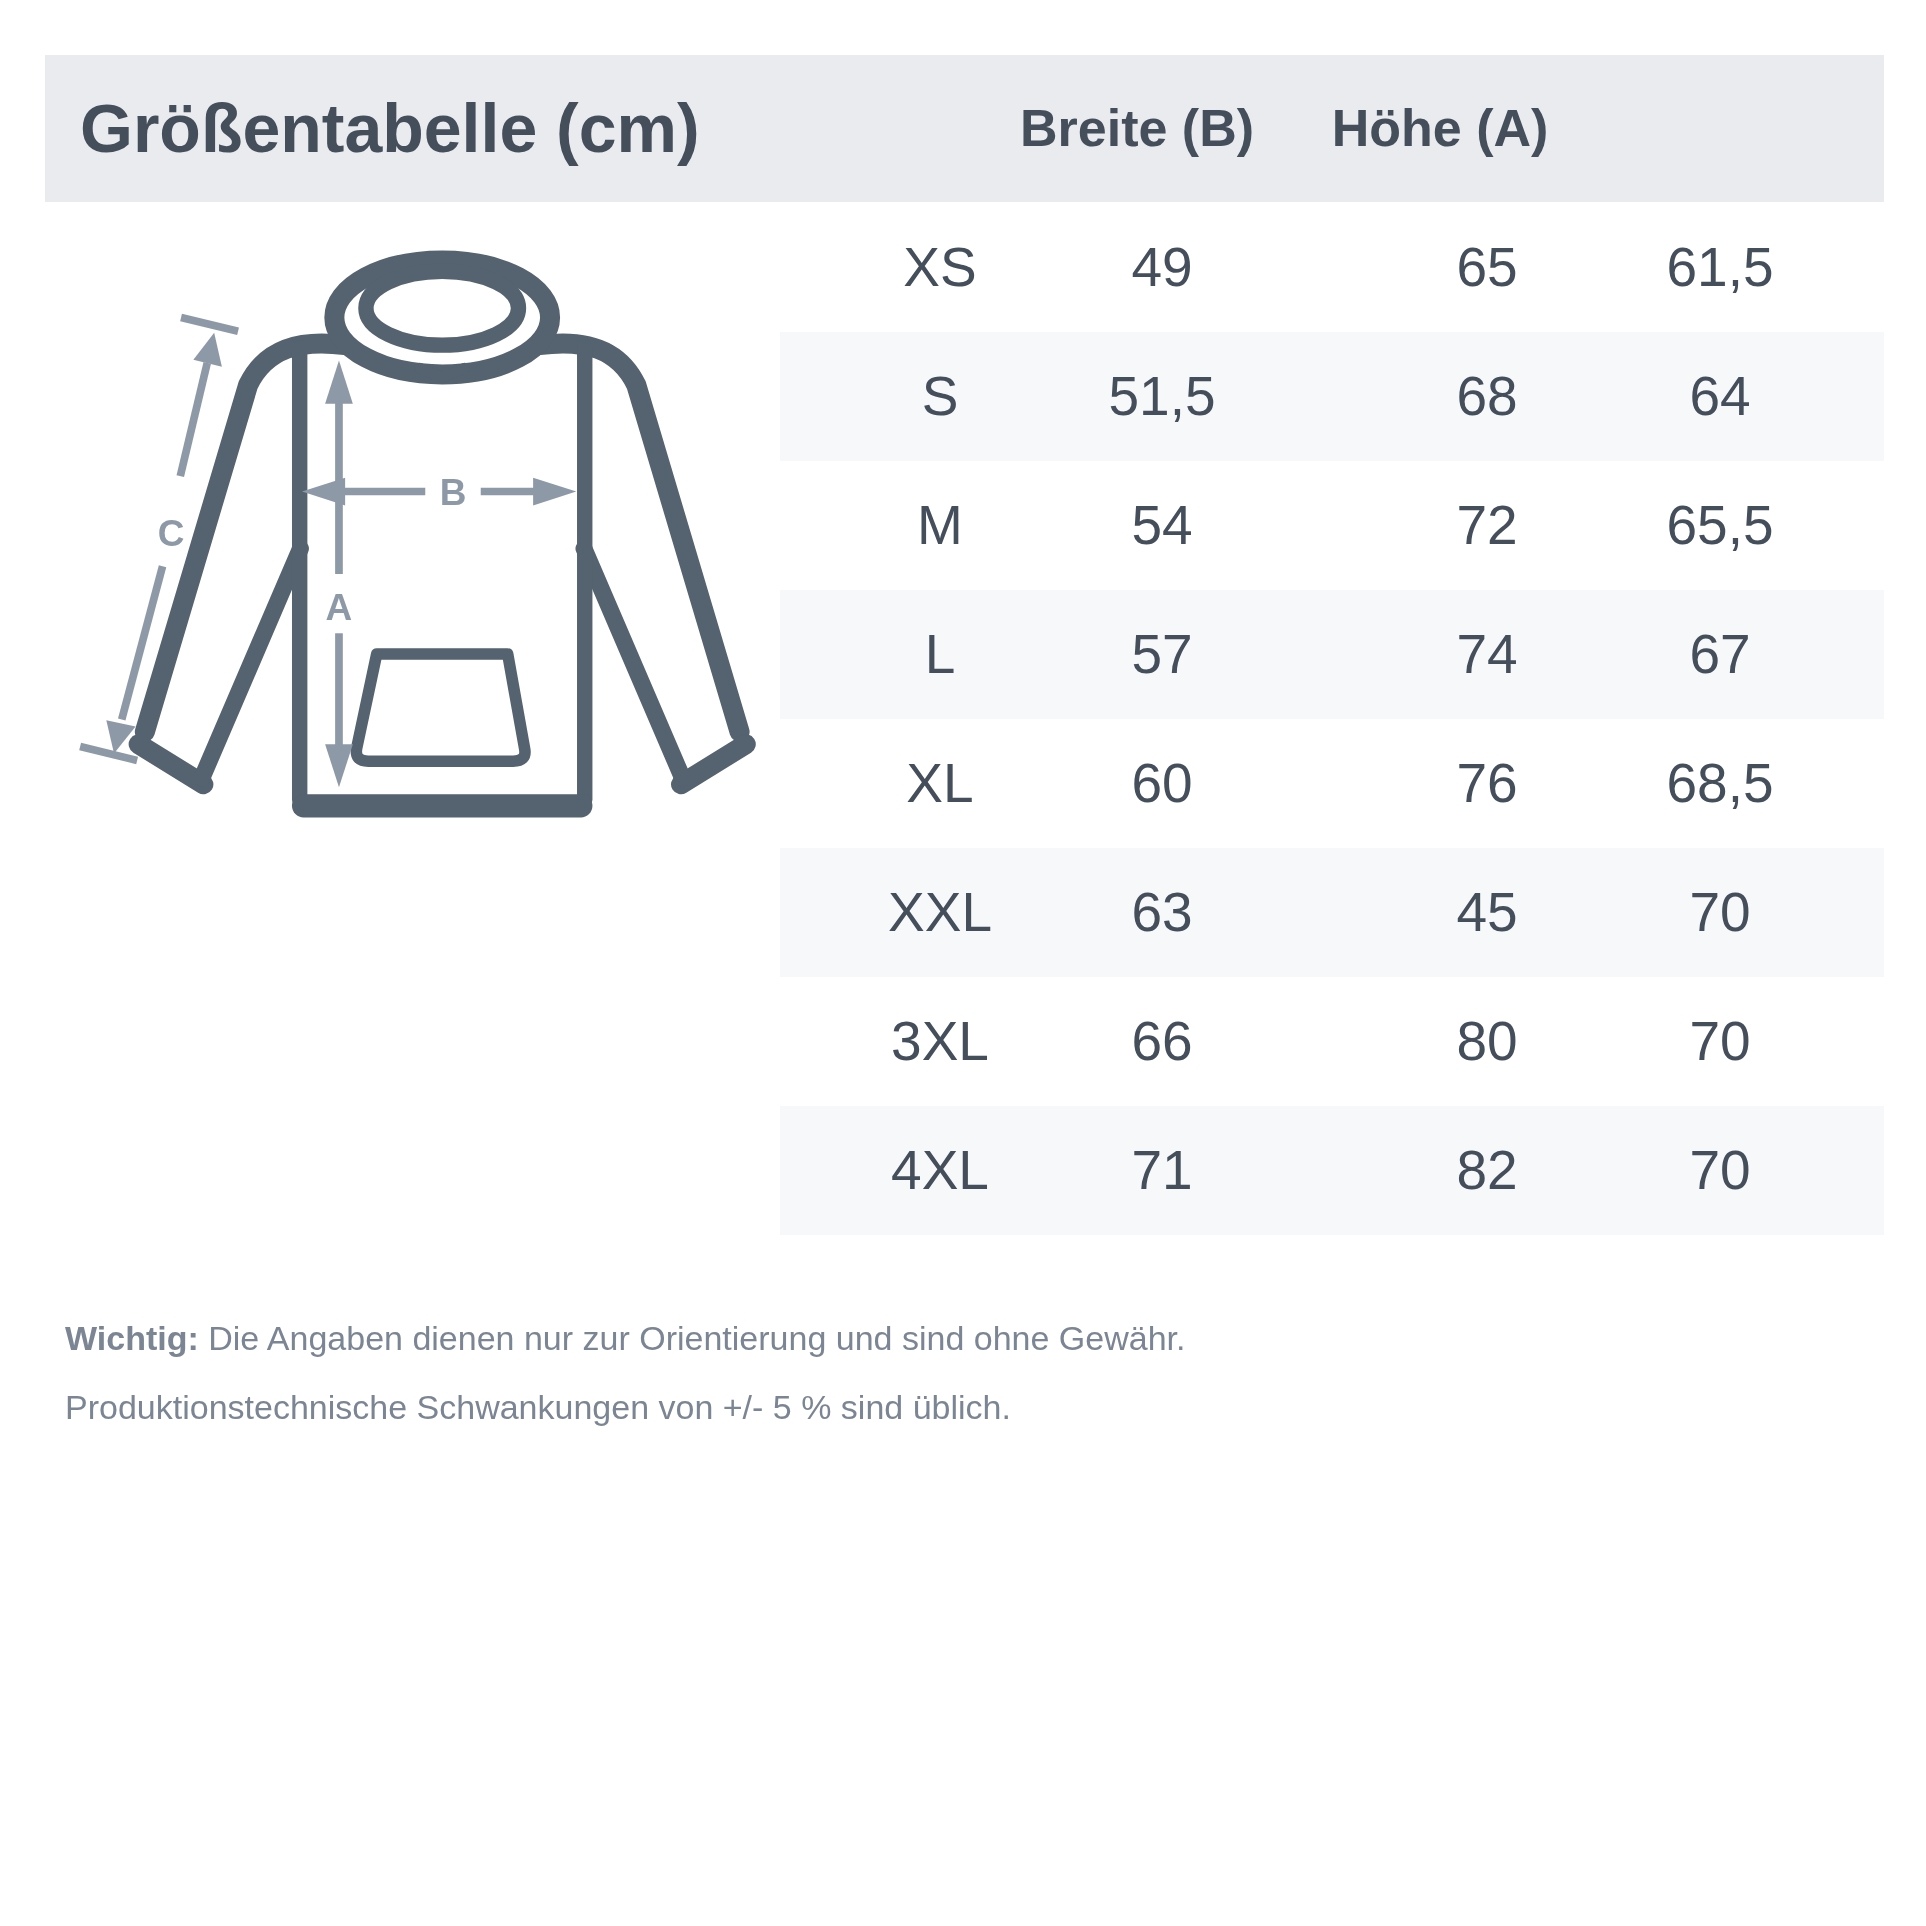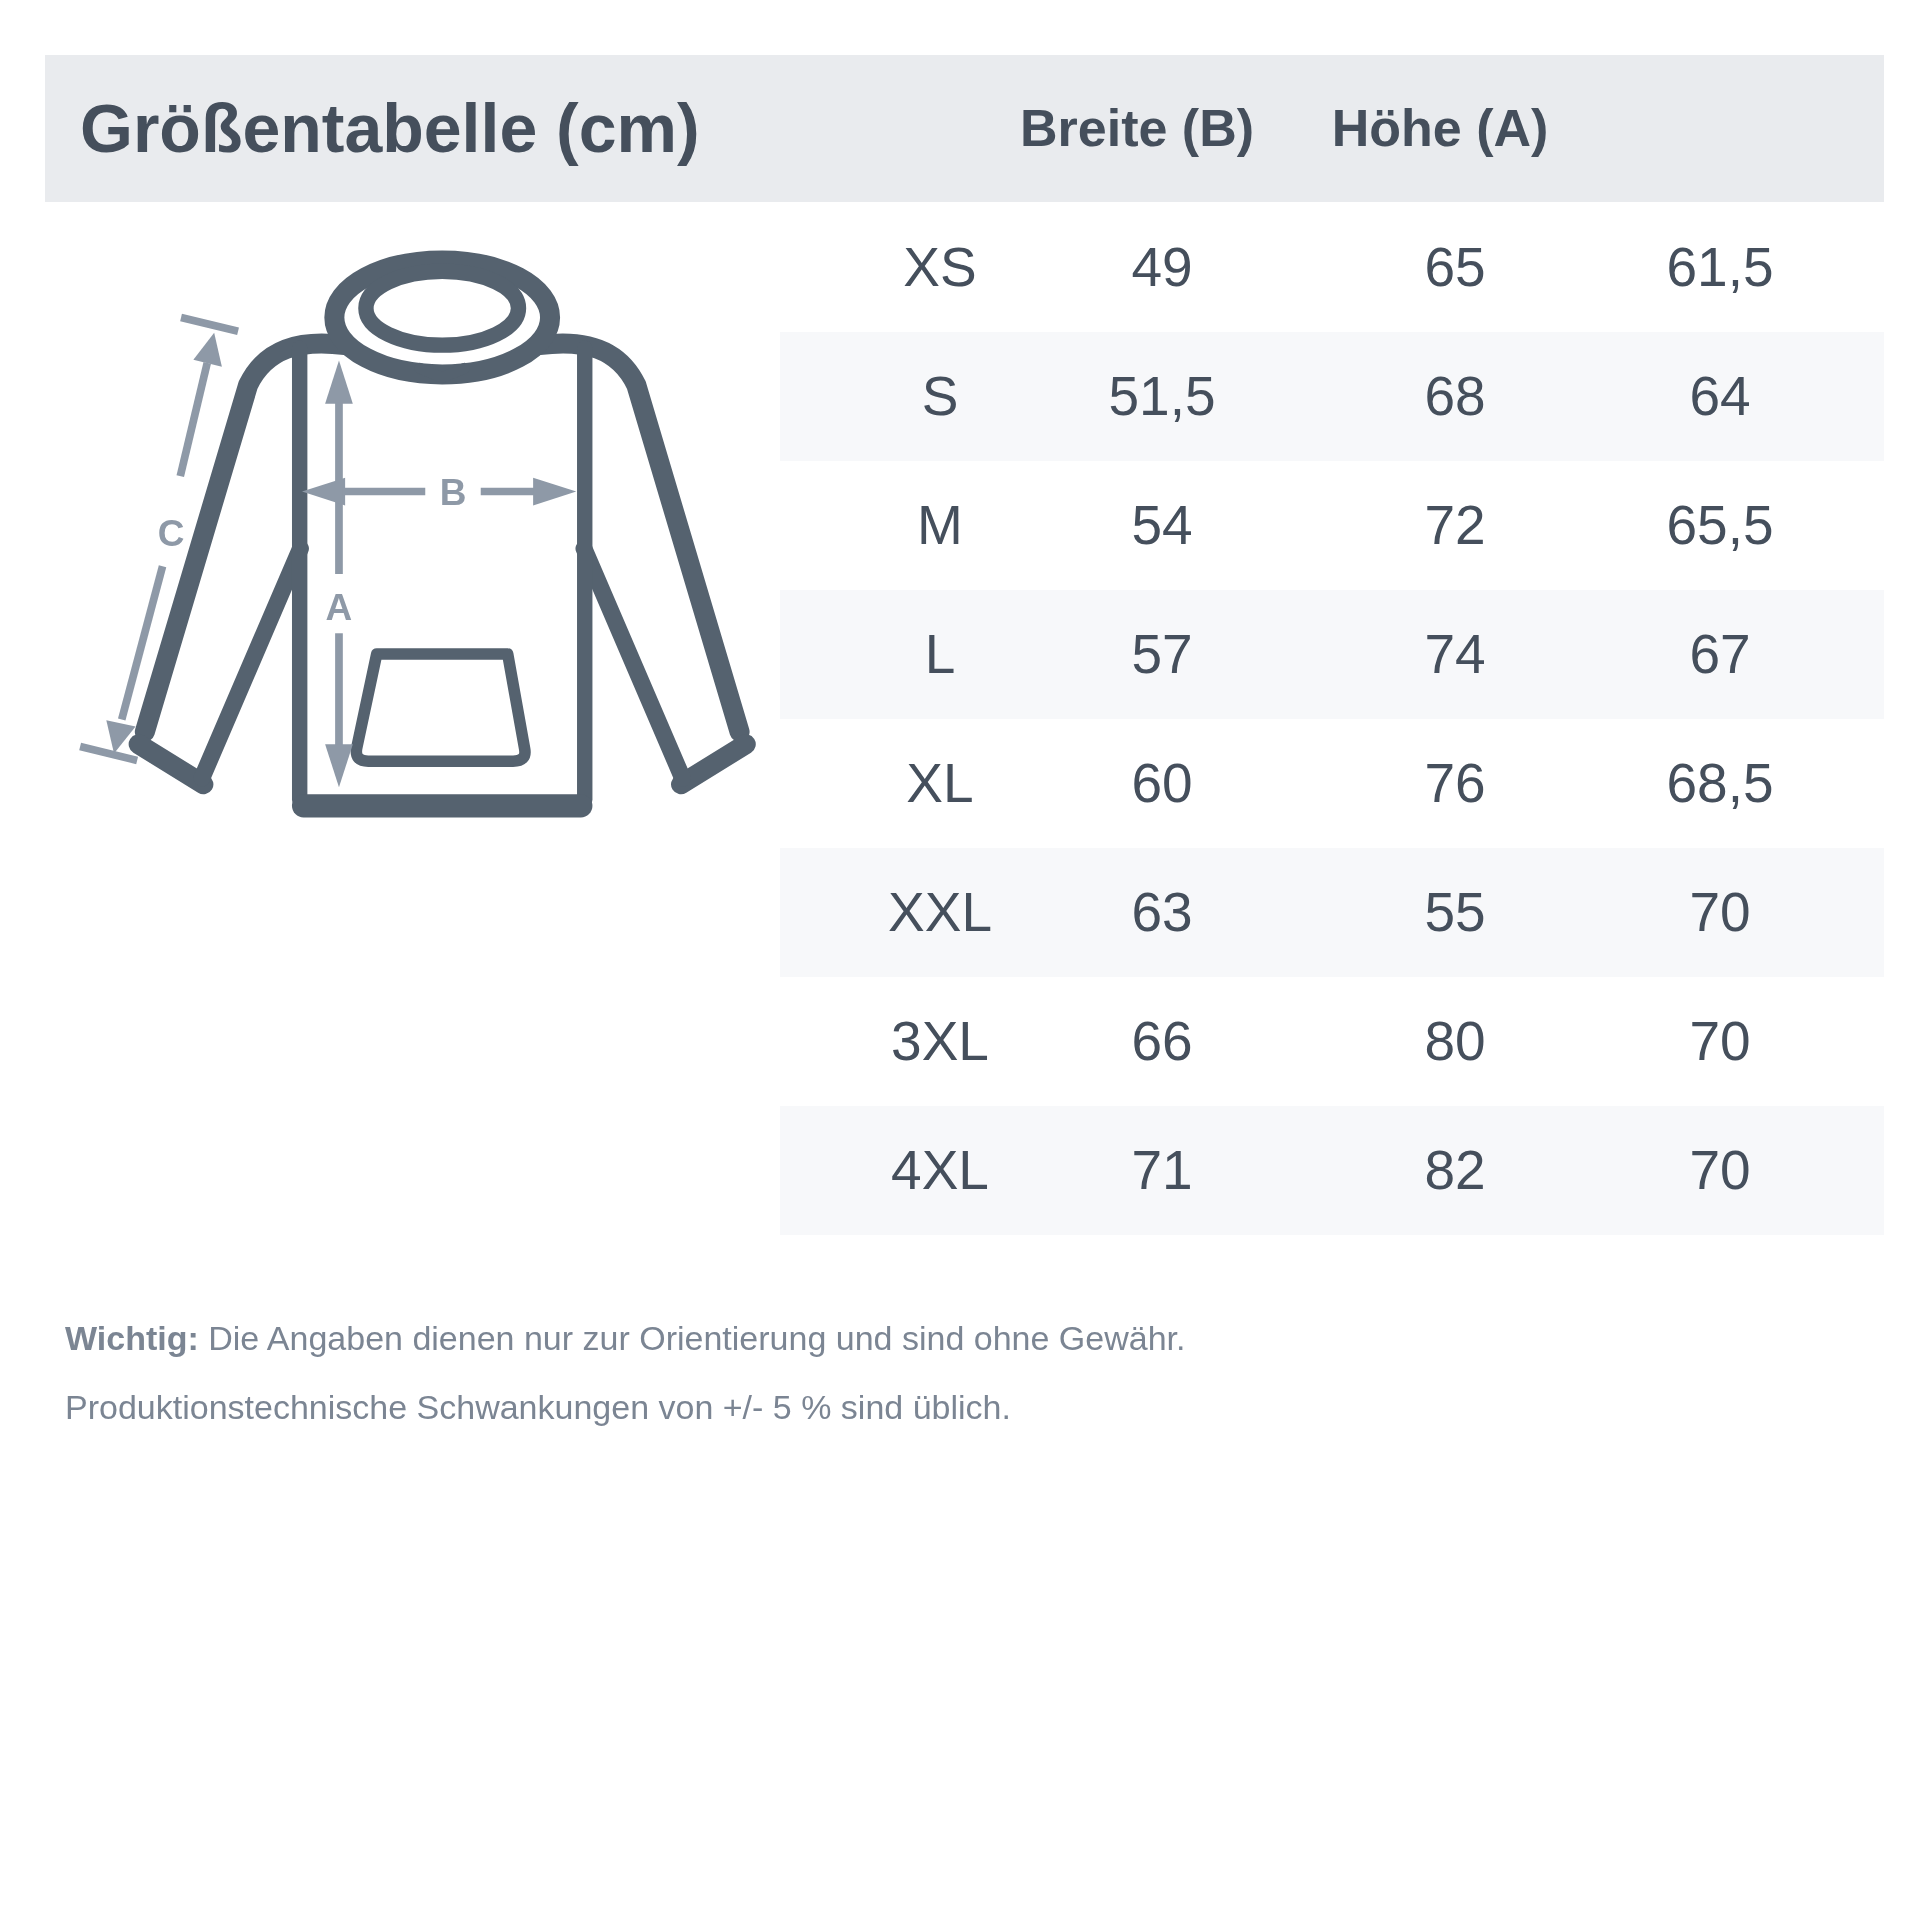--- a/index.html
+++ b/index.html
@@ -36,21 +36,21 @@
   #table-body{position:absolute;left:780px;top:203px;width:1104px;text-decoration:underline;}
   .t-row{position:relative;width:1104px;height:129px;background:#ffffff;}
   .t-row.striped{background:var(--stripe);}
   .t-cell{
     position:absolute;top:0;height:129px;line-height:129px;
     transform:translateX(-50%);font-size:55px;color:var(--text-dark);
     white-space:nowrap;
   }
   .c0{left:160px;}
   .c1{left:382px;}
-  .c2{left:675px;}
+  .c2{left:707px;}
   .c3{left:940px;}
 
   #diagram-svg{position:absolute;left:0;top:0;width:1926px;height:1926px;}
   .dk{stroke:var(--outline);fill:none;stroke-linecap:round;stroke-linejoin:round;}
   .dkfill{stroke:var(--outline);fill:#ffffff;stroke-linejoin:round;}
   .lt{stroke:var(--arrow);fill:none;stroke-linecap:butt;}
   .lthead{fill:var(--arrow);stroke:none;}
   .diag-label{
     font-family:"Liberation Sans", sans-serif;font-size:48px;font-weight:bold;
     fill:var(--arrow);text-anchor:middle;
@@ -98,21 +98,21 @@
     </div>
     <div class="t-row">
       <span class="t-cell c0">XL</span>
       <span class="t-cell c1">60</span>
       <span class="t-cell c2">76</span>
       <span class="t-cell c3">68,5</span>
     </div>
     <div class="t-row striped">
       <span class="t-cell c0">XXL</span>
       <span class="t-cell c1">63</span>
-      <span class="t-cell c2">55</span>
+      <span class="t-cell c2">45</span>
       <span class="t-cell c3">70</span>
     </div>
     <div class="t-row">
       <span class="t-cell c0">3XL</span>
       <span class="t-cell c1">66</span>
       <span class="t-cell c2">80</span>
       <span class="t-cell c3">70</span>
     </div>
     <div class="t-row striped">
       <span class="t-cell c0">4XL</span>

